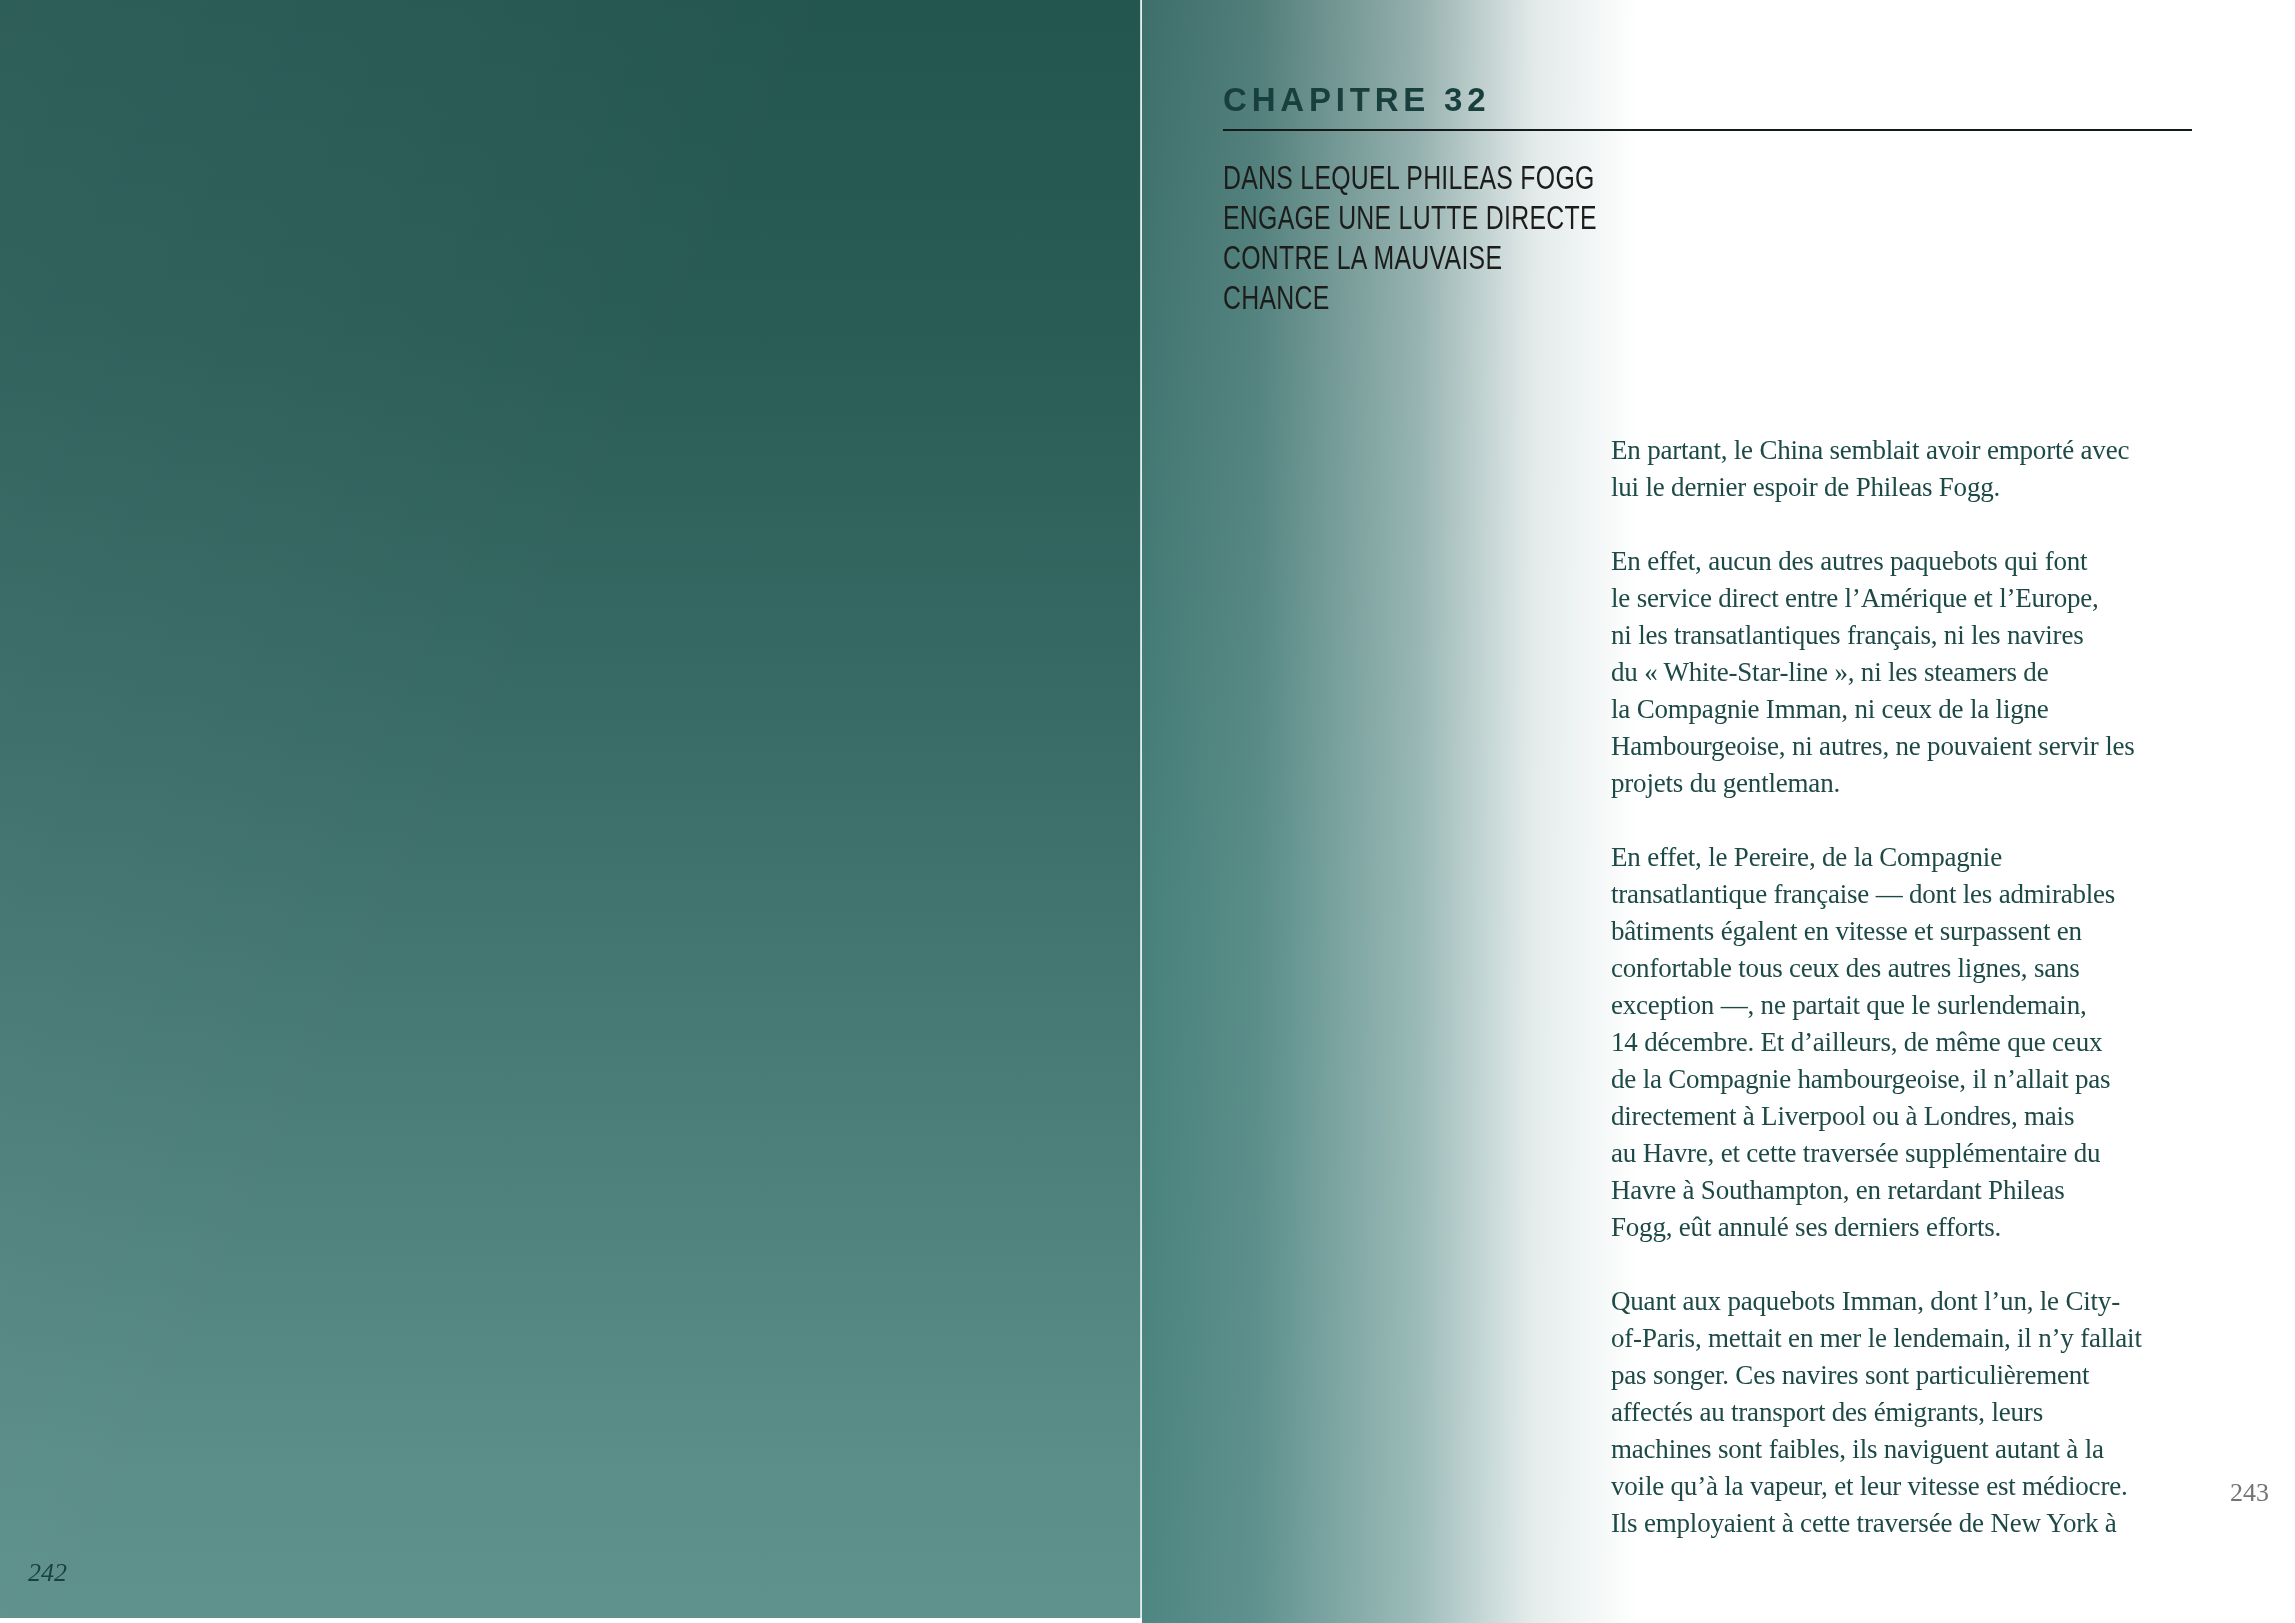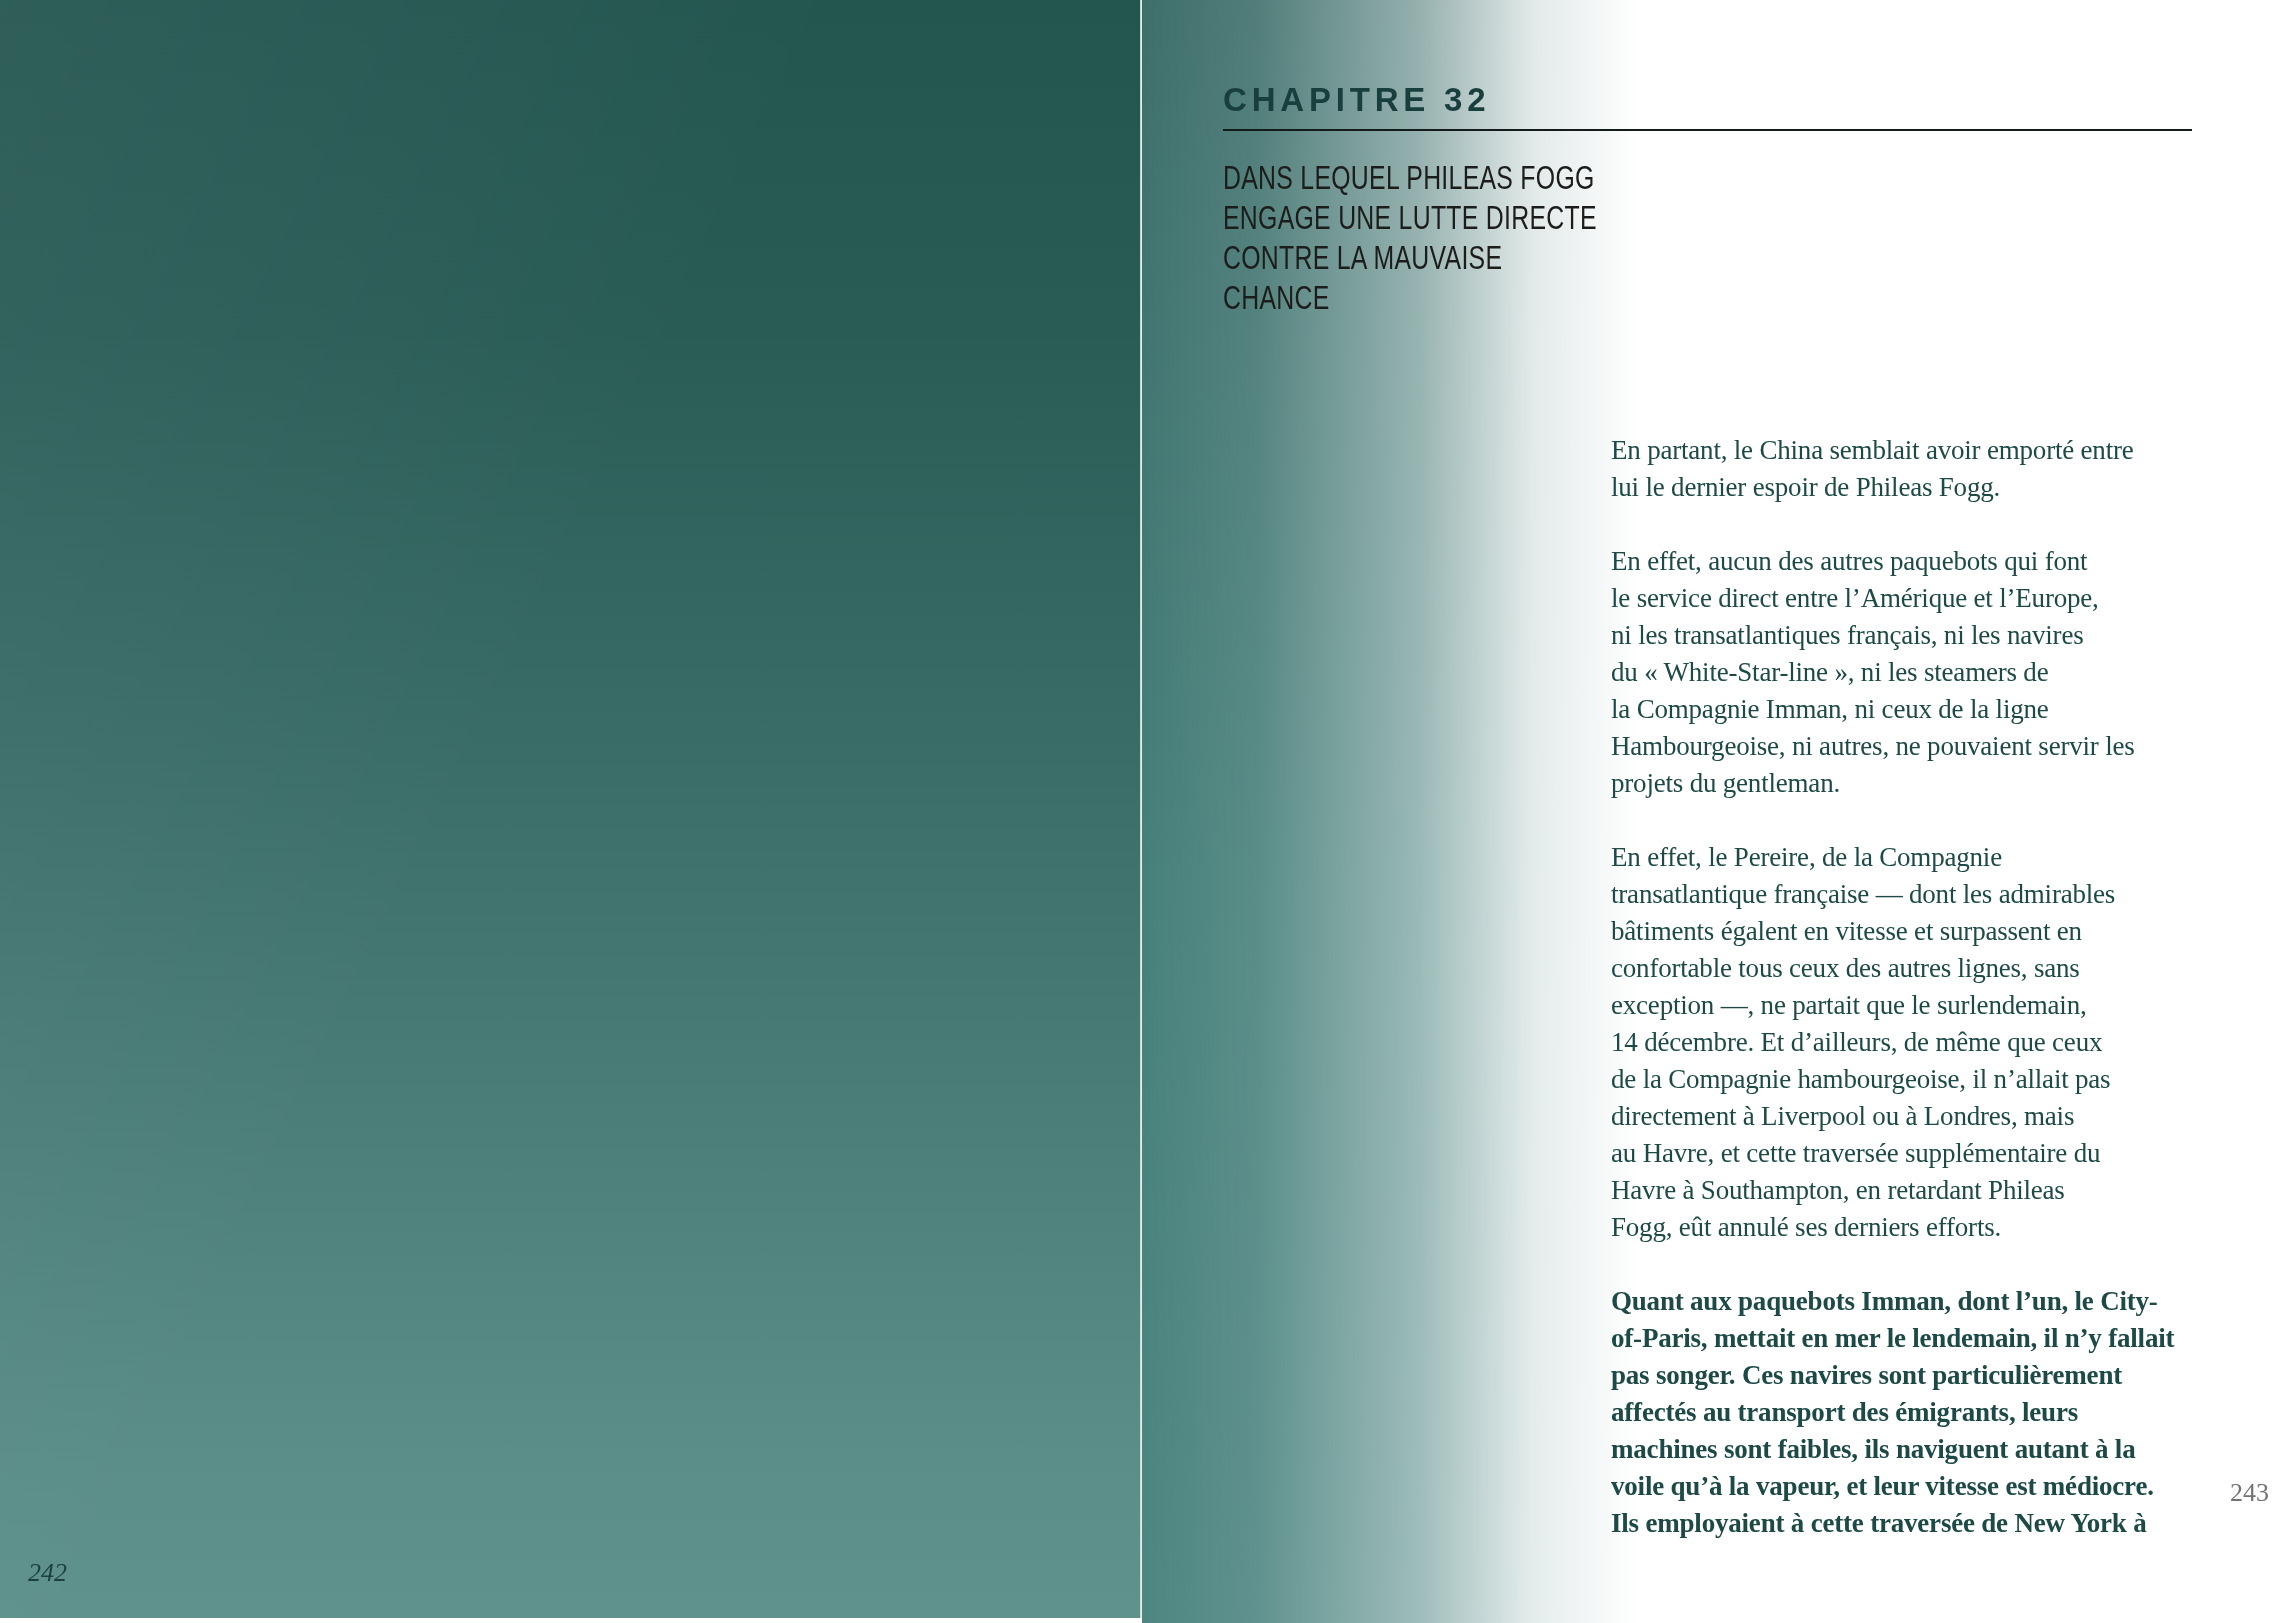--- a/index.html
+++ b/index.html
@@ -102,21 +102,21 @@
     font-family: "Liberation Serif", serif;
     font-size: 27px;
     line-height: 37px;
     letter-spacing: -0.2px;
     color: #1d4a46;
   }
   .body-column p {
     margin: 0 0 37px 0;
     white-space: pre;
   }
-  .body-column p:last-child { margin-bottom: 10px; font-weight: bold; }
+  .body-column p:last-child { margin-bottom: 10px; }
 
   
   .folio {
     position: absolute;
     font-family: "Liberation Serif", serif;
     font-size: 26px;
     line-height: 26px;
   }
   .folio-left  { left: 28px;  top: 1560px; color: #1b403d; font-style: italic; }
   .folio-right { right: 26px; top: 1480px; color: #737373; }
@@ -133,21 +133,21 @@
   <div class="right-page"></div>
 
   <div class="chapter-title">CHAPITRE 32</div>
   <div class="chapter-rule"></div>
   <div class="chapter-subtitle">DANS LEQUEL PHILEAS FOGG
 ENGAGE UNE LUTTE DIRECTE
 CONTRE LA MAUVAISE
 CHANCE</div>
 
   <div class="body-column">
-    <p>En partant, le China semblait avoir emporté entre
+    <p>En partant, le China semblait avoir emporté avec
 lui le dernier espoir de Phileas Fogg.</p>
     <p>En effet, aucun des autres paquebots qui font
 le service direct entre l’Amérique et l’Europe,
 ni les transatlantiques français, ni les navires
 du « White-Star-line », ni les steamers de
 la Compagnie Imman, ni ceux de la ligne
 Hambourgeoise, ni autres, ne pouvaient servir les
 projets du gentleman.</p>
     <p>En effet, le Pereire, de la Compagnie
 transatlantique française — dont les admirables

